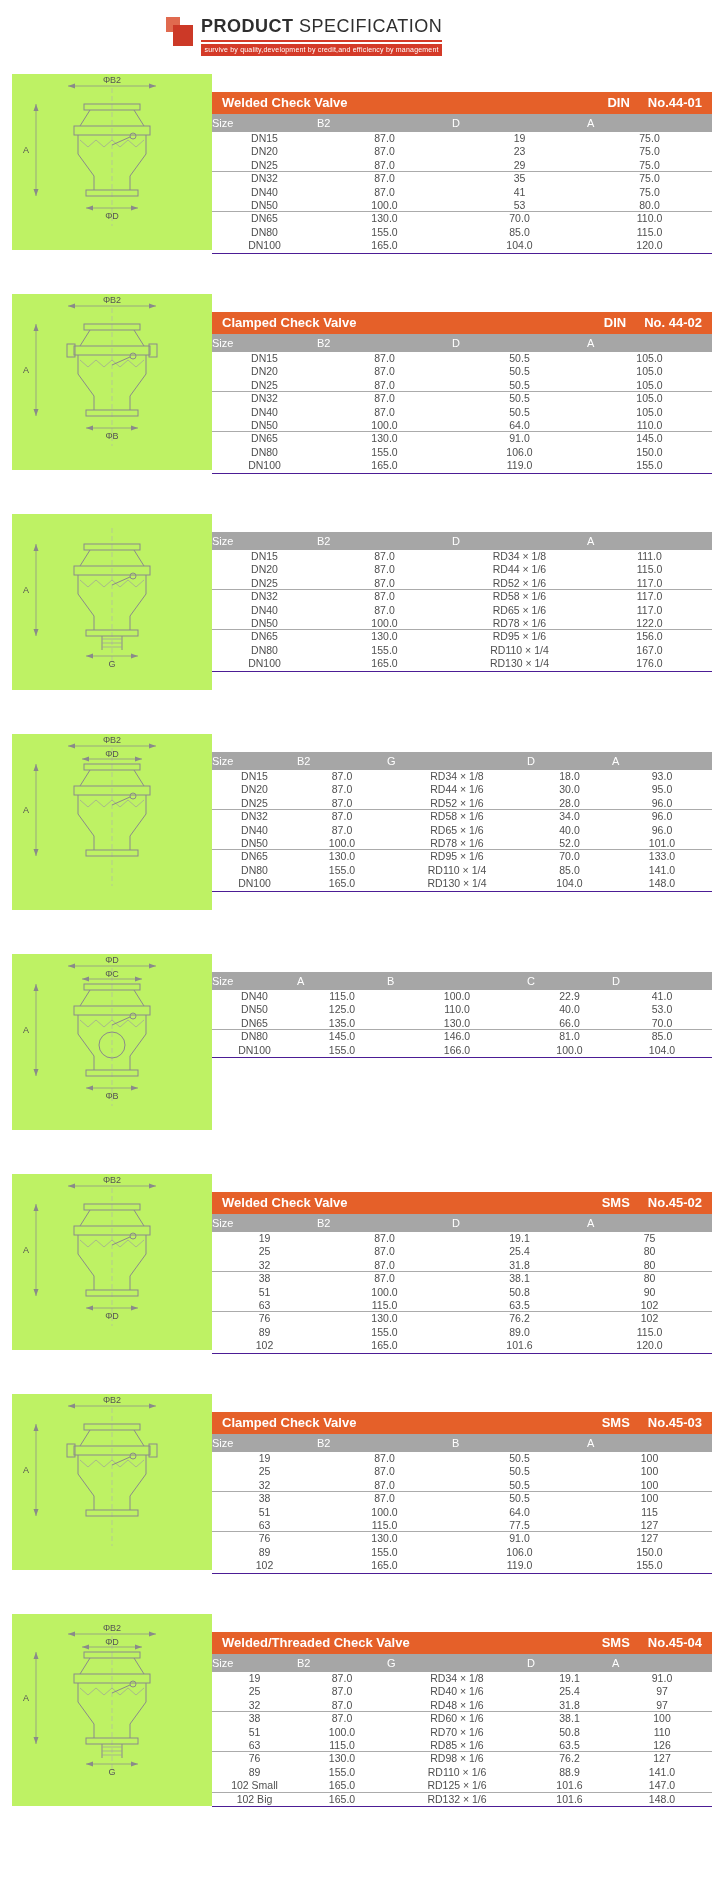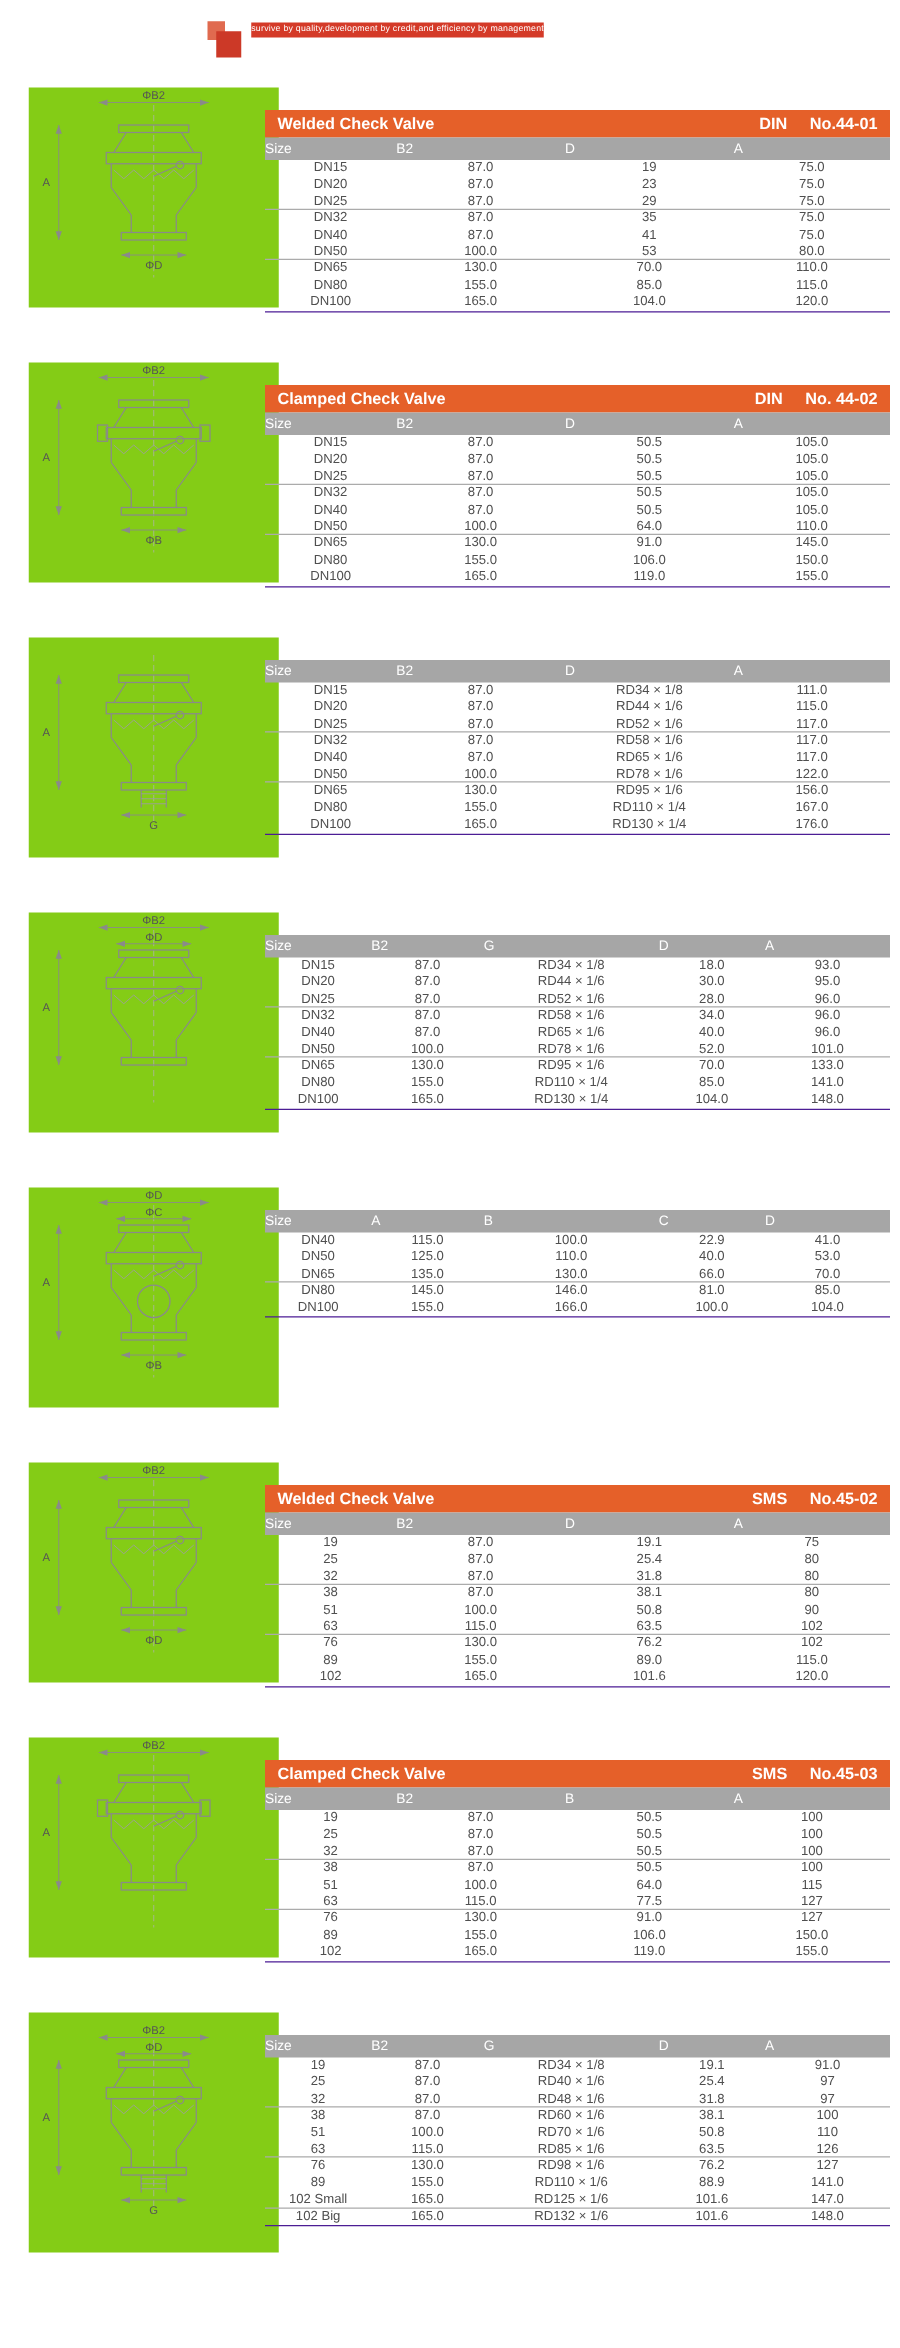--- a/index.html
+++ b/index.html
@@ -14,21 +14,21 @@
   .titleblock{flex:1}
   .title-line{font-size:18px;letter-spacing:.5px;color:#2e2e2e;border-bottom:2px solid #D43A28;padding-bottom:3px;white-space:nowrap}
   .t-bold{font-weight:bold}
   .tagline{margin-top:2px;background:#D43A28;color:#fff;font-size:7px;text-align:center;padding:2px 0 3px;letter-spacing:.2px;white-space:nowrap;overflow:hidden}
 
   
   .sections{margin-top:18px}
   .section{position:relative;height:176px;margin-bottom:44px}
   .section.tall{height:192px}
   .section.gap-top{margin-top:10px}
-  .diagram{position:absolute;left:23px;top:0;width:200px;height:100%;background:#84cc16}
+  .diagram{position:absolute;left:12px;top:0;width:200px;height:100%;background:#bef264}
   .twrap{position:absolute;left:212px;width:500px;top:18px}
 
   .titlebar{display:flex;justify-content:space-between;align-items:center;background:#E56029;color:#fff;padding:3px 10px 4px;font-size:13px;font-weight:bold}
   .tright .std{margin-right:18px}
   .thead{display:grid;background:#A6A6A6;color:#fff;font-size:11px;padding:3px 0}
   .hc{}
   .rows{border-bottom:1px solid #4c1d95}
   .row{display:grid;align-items:center;height:13.4px;font-size:10.5px;color:#4F4F4F}
   .row span{text-align:center;line-height:13.4px;white-space:nowrap}
   .row.brk{border-bottom:1px solid #ABABAB}
@@ -43,20 +43,21 @@
 </style>
 </head>
 <body>
 
 <div class="page-header">
   <div class="logo">
     <div class="sq1"></div>
     <div class="sq2"></div>
   </div>
   <div class="titleblock">
+    <div class="title-line"><span class="t-bold">PRODUCT</span>&nbsp;<span>SPECIFICATION</span></div>
     <div class="tagline">survive by quality,development by credit,and efficiency by management</div>
   </div>
 </div>
 
 <div class="sections">
     <div class="section">
       <div class="diagram"><svg viewBox="0 0 200 176" width="200" height="100%">
           <line class="cl" x1="100" y1="14" x2="100" y2="152"></line>
           <rect x="72" y="30" width="56" height="6"></rect>
           <path d="M78,36 L68,52 M122,36 L132,52"></path>
@@ -729,20 +730,24 @@
           <line class="dln" x1="24" y1="30" x2="24" y2="122"></line>
           <path class="arw" d="M24,30 l-2.5,7 h5 z"></path>
           <path class="arw" d="M24,122 l-2.5,-7 h5 z"></path>
           <text x="11" y="79">A</text>
           <line class="dln" x1="74" y1="142" x2="126" y2="142"></line>
           <path class="arw" d="M74,142 l7,-2.5 v5 z"></path>
           <path class="arw" d="M126,142 l-7,-2.5 v5 z"></path>
           <text x="100" y="153" text-anchor="middle">G</text>
         </svg></div>
       <div class="twrap">
+        <div class="titlebar" style="background: rgb(229, 96, 41);">
+          <span class="ttl">Welded/Threaded Check Valve</span>
+          <span class="tright"><span class="std">SMS</span><span class="code">No.45-04</span></span>
+        </div>
         <div class="thead" style="background: rgb(166, 166, 166); grid-template-columns: 17% 18% 28% 17% 20%;">
           <span class="hc">Size</span>
           <span class="hc">B2</span>
           <span class="hc">G</span>
           <span class="hc">D</span>
           <span class="hc">A</span>
         </div>
         <div class="rows">
           <div class="row" style="grid-template-columns: 17% 18% 28% 17% 20%;">
             <span class="cell">19</span>

